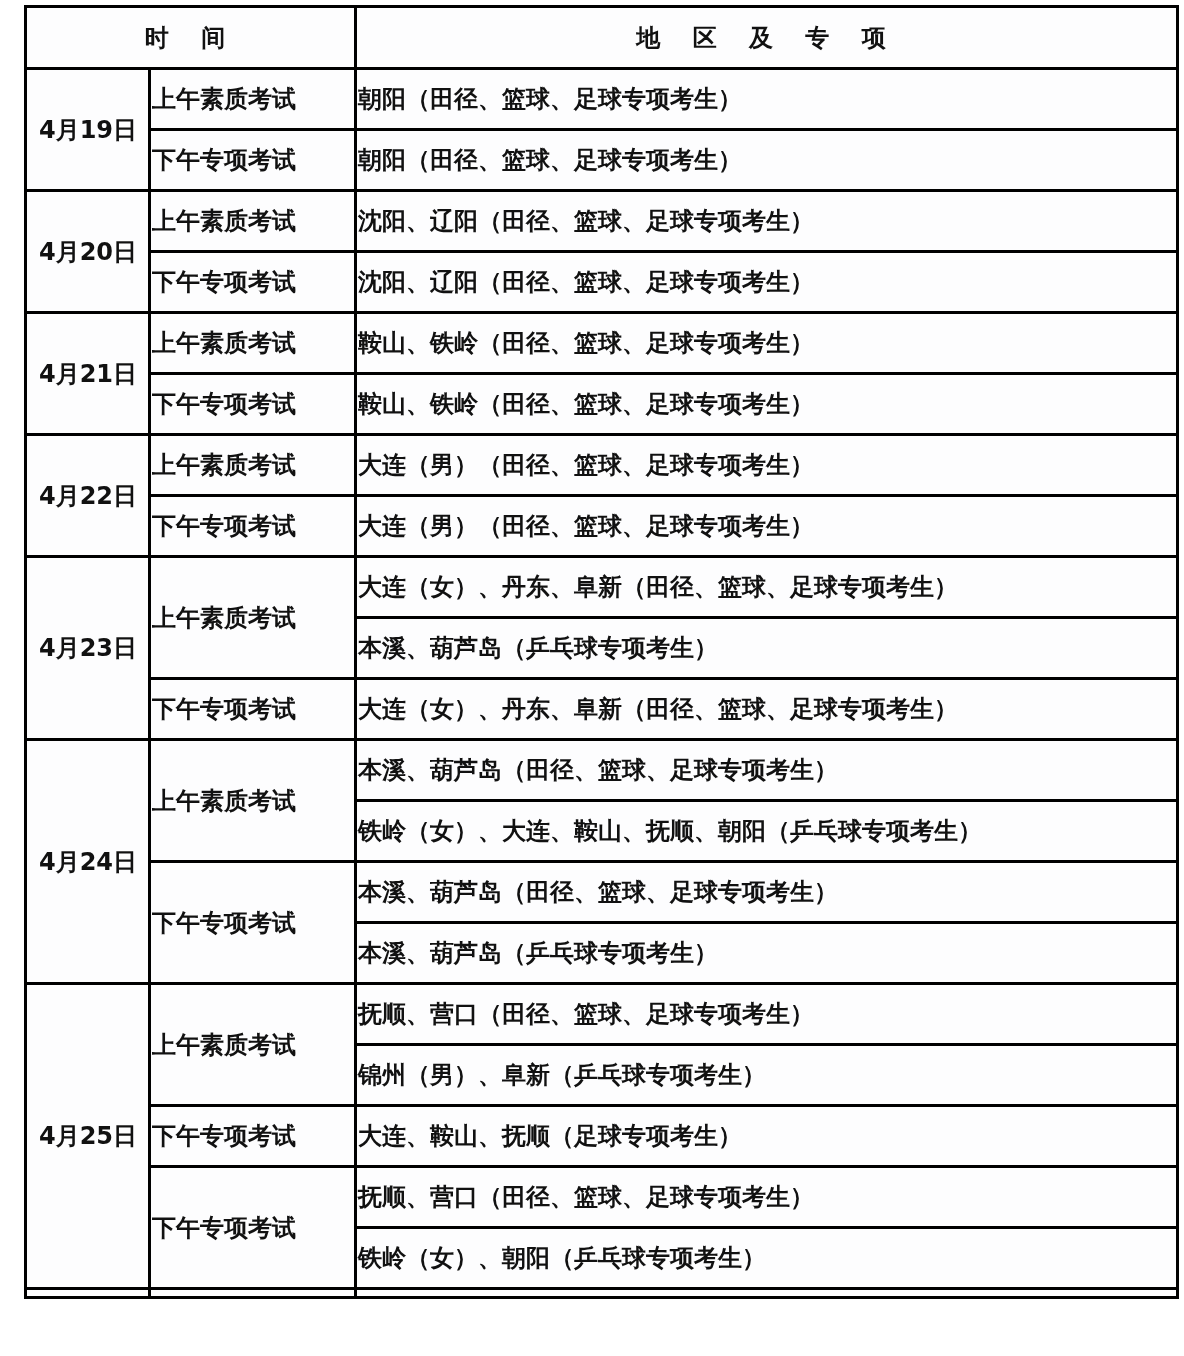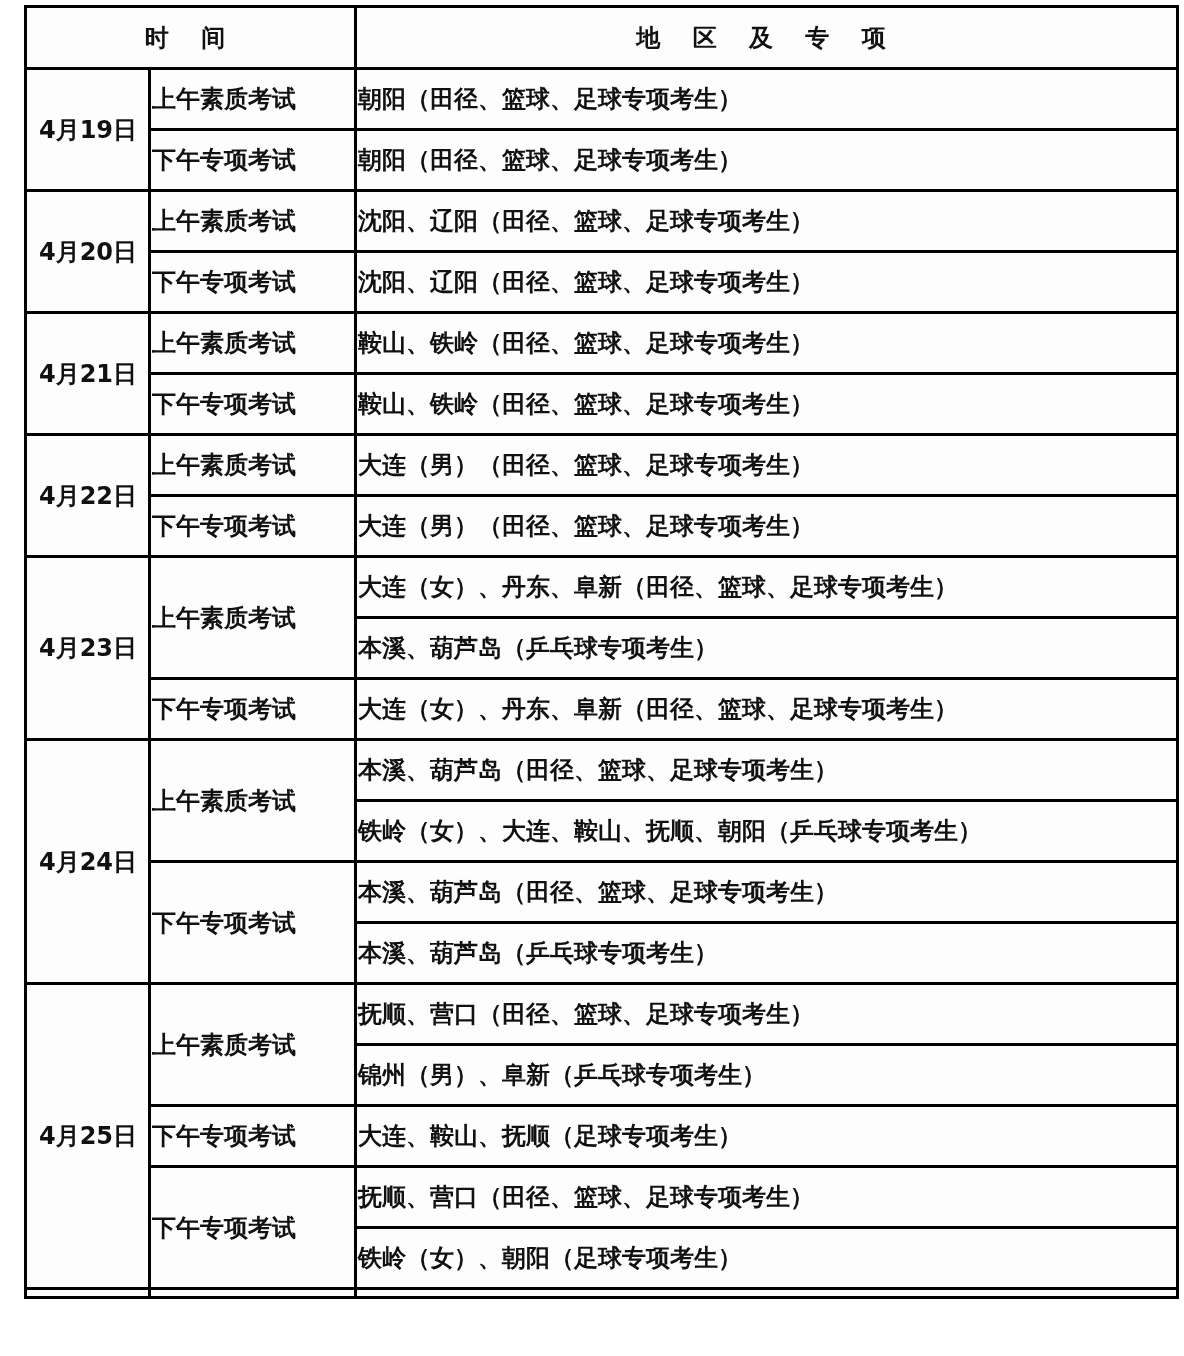--- a/index.html
+++ b/index.html
@@ -111,21 +111,21 @@
     </tr>
     <tr>
       <td>下午专项考试</td>
       <td>大连、鞍山、抚顺（足球专项考生）</td>
     </tr>
     <tr>
       <td rowspan="2">下午专项考试</td>
       <td>抚顺、营口（田径、篮球、足球专项考生）</td>
     </tr>
     <tr>
-      <td>铁岭（女）、朝阳（足球专项考生）</td>
+      <td>铁岭（女）、朝阳（乒乓球专项考生）</td>
     </tr>
 
     <tr class="tail">
       <td></td>
       <td></td>
       <td></td>
     </tr>
   </tbody>
 </table>
 

